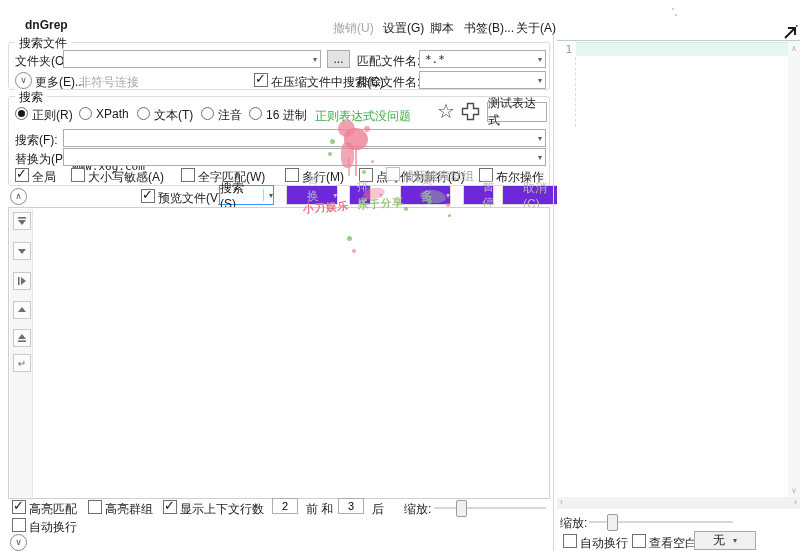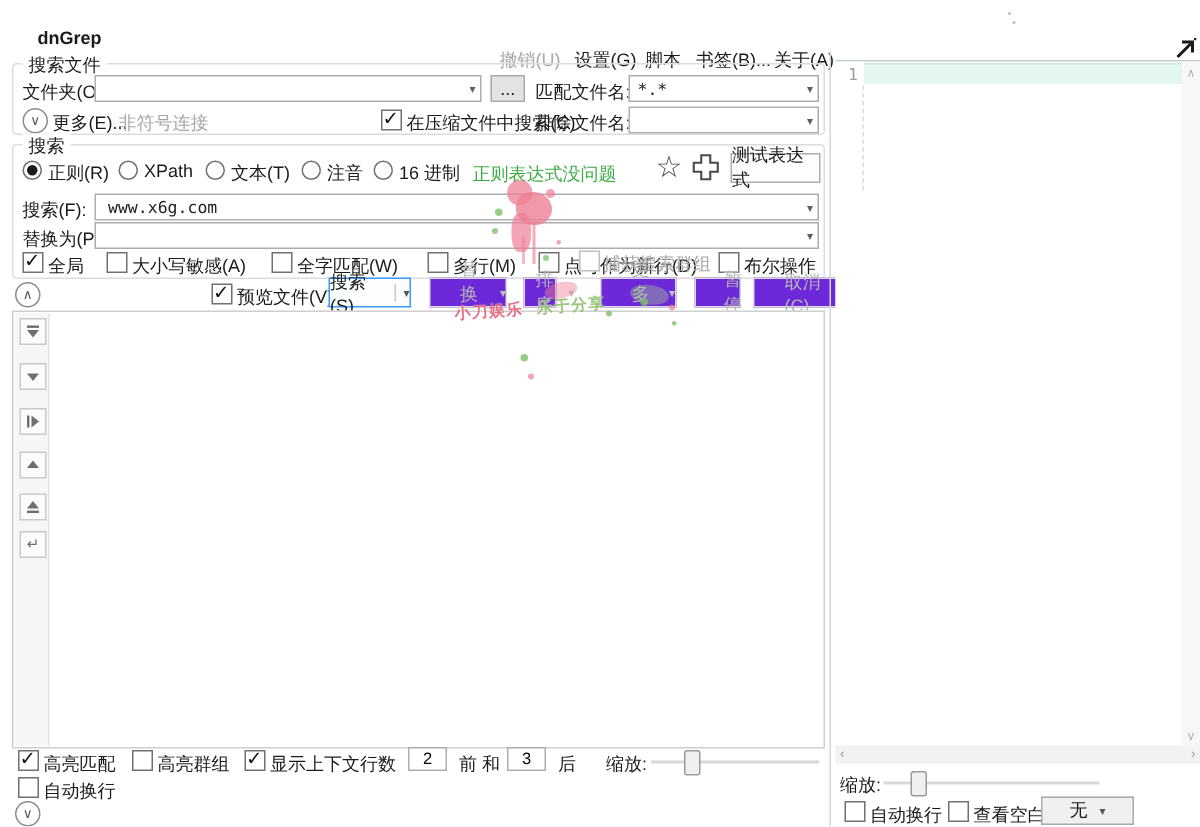--- a/index.html
+++ b/index.html
@@ -52,21 +52,21 @@
   .gutterdash{position:absolute;left:18px;top:16px;height:70px;border-left:1px dashed #dcdcdc;}
   .curline{position:absolute;left:19px;right:12px;top:1px;height:13px;background:#e3f6f1;border-top:1px solid #cfe9e2;}
   .vscroll{position:absolute;right:0;top:0;bottom:0;width:12px;background:#f7f7f7;color:#b5b5b5;font-size:8px;text-align:center;}
   .hscroll{position:absolute;left:557px;top:497px;width:243px;height:12px;background:#f2f2f2;color:#9a9a9a;font-size:9px;}
   .splitter{position:absolute;left:553px;top:34px;bottom:0;width:1px;background:#d6d6d6;}
   
   .wm{position:absolute;pointer-events:none;z-index:50;}
   .wm-dot{position:absolute;border-radius:50%;}
   .wm-text{position:absolute;left:303px;top:199px;transform:rotate(-4deg);font-size:10.5px;font-weight:bold;
            letter-spacing:1px;white-space:nowrap;text-shadow:0 0 1px rgba(255,255,255,.8);}
-  .menu-item{position:absolute;top:20px;white-space:nowrap;cursor:default;margin-top:12px;}
+  .menu-item{position:absolute;top:20px;white-space:nowrap;cursor:default;}
   svg{display:block;}
 </style>
 </head>
 <body>
 
 <div id="app">
 
   <div class="lbl bold" style="left:25px;top:18px;">dnGrep</div>
   <div class="menu-item gray" style="left:333px;">撤销(U)</div>
   <div class="menu-item" style="left:383px;">设置(G)</div>
@@ -121,21 +121,21 @@
     <div class="lbl" style="left:428px;top:2px;font-size:20px;color:#4a4a4a;">☆</div>
     <div class="abs" style="left:452px;top:5px;">
       <svg width="19" height="19" viewBox="0 0 19 19">
           <path d="M6.5 1.5 h6 v5 h5 v6 h-5 v5 h-6 v-5 h-5 v-6 h5 z" fill="#ffffff" stroke="#4a4a4a" stroke-width="1.4"></path>
         </svg>
     </div>
     <div class="btn" style="left:478px;top:5px;width:60px;height:20px;">测试表达式</div>
 
     <div class="lbl" style="left:6px;top:35px;">搜索(F):</div>
     <div class="combo" style="left:54px;top:32px;width:483px;">
-      <span class="val mono" style="left:8px;">www.x6g.com</span>
+      <span class="val mono" style="left:8px;margin-top:28px;">www.x6g.com</span>
       <span class="arrow">▾</span>
     </div>
     <div class="lbl" style="left:6px;top:54px;">替换为(P):</div>
     <div class="combo" style="left:54px;top:51px;width:483px;">
       <span class="val"></span>
       <span class="arrow">▾</span>
     </div>
 
     <span class="cb checked" style="left:6px;top:71px;"></span>
     <div class="lbl" style="left:23px;top:72px;">全局</div>

